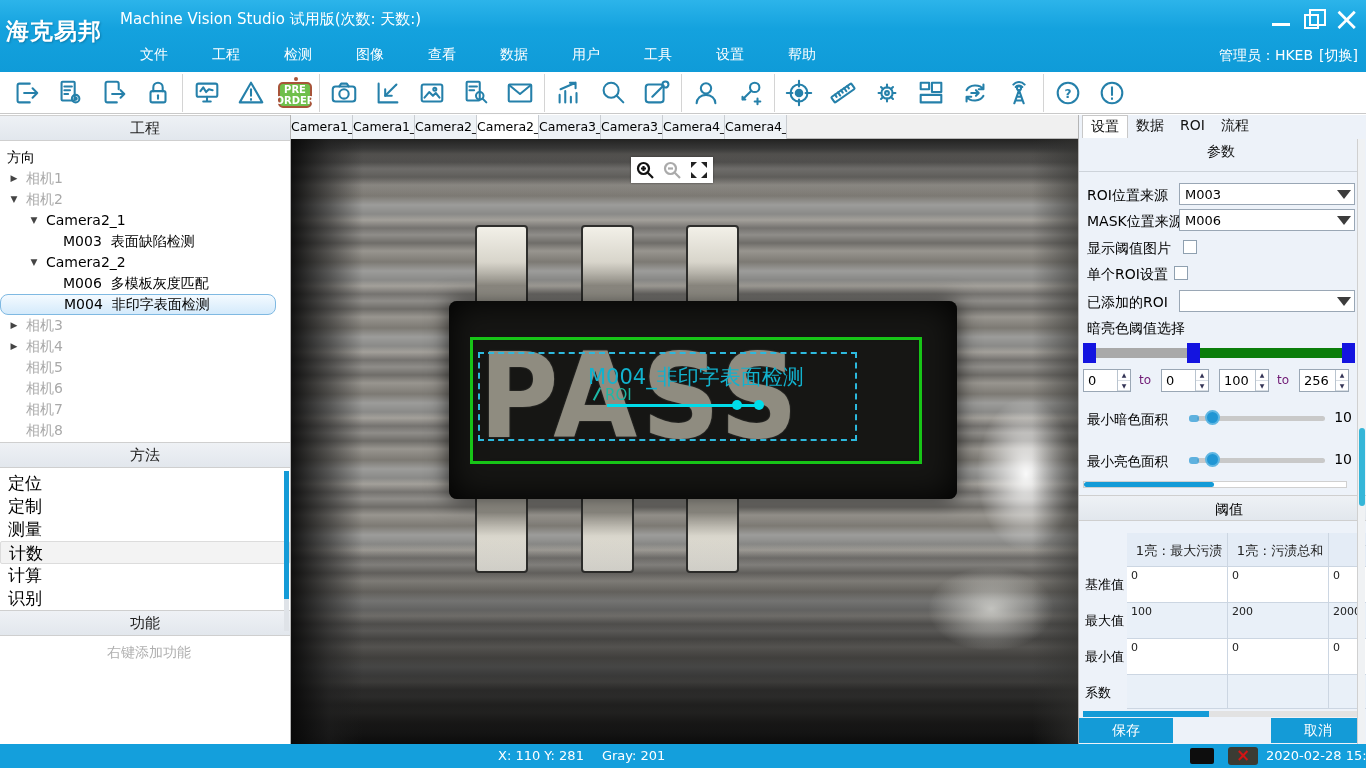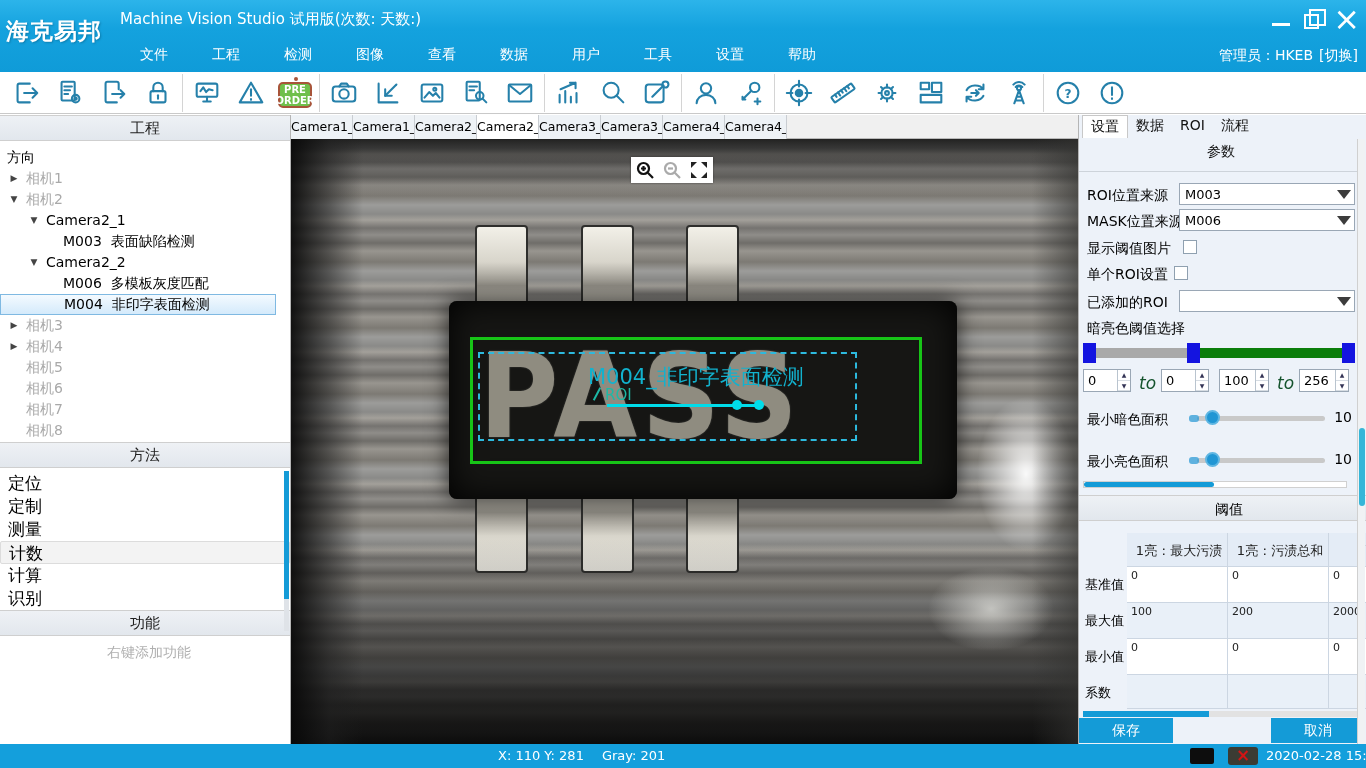--- a/index.html
+++ b/index.html
@@ -31,21 +31,21 @@
   
   .left-panel{position:absolute;left:0;top:115px;width:291px;height:629px;background:#fff;border-right:1px solid #b5b5b5;}
   .sec-header{background:linear-gradient(180deg,#eef1f5,#e2e7ed);border-top:1px solid #cfcfcf;border-bottom:1px solid #cfcfcf;text-align:center;font-size:15px;color:#222;height:26px;line-height:25px;}
   .tree{padding-top:6px;}
   .trow{height:21px;line-height:21px;font-size:14px;display:flex;align-items:center;white-space:pre;color:#000;}
   .trow .arr{width:14px;font-size:9px;color:#444;text-align:center;margin-right:5px;}
   .muted{color:#a9a9a9;}
   .ind0{padding-left:7px;}
   .ind1{padding-left:27px;}
   .ind2{padding-left:63px;}
-  .sel-item{background:linear-gradient(180deg,#f4faff,#d4eafb);border:1px solid #7fb9e2;border-radius:0;margin-right:14px;}
+  .sel-item{background:linear-gradient(180deg,#f4faff,#d4eafb);border:1px solid #7fb9e2;border-radius:8px;margin-right:14px;}
   .methods{position:relative;padding-top:4px;}
   .mrow{height:23px;line-height:23px;font-size:17px;padding-left:8px;color:#000;}
   .mrow.hov{background:#f3f3f3;border:1px solid #dcdcdc;border-radius:2px;}
   .m-scroll{position:absolute;right:1px;top:3px;width:5px;height:160px;background:#dfe3e8;}
   .m-thumb{position:absolute;left:0;top:0;width:5px;height:128px;background:#149bd7;}
   .fn-placeholder{color:#b0b0b0;font-size:14px;padding:8px 0 0 8px;text-align:center;}
 
   
   .center{position:absolute;left:291px;top:115px;width:787px;height:629px;}
   .cam-tabs{position:absolute;left:0;top:0;width:787px;height:24px;background:#f0f0f0;border-bottom:1px solid #b9b9b9;display:flex;}
@@ -86,21 +86,21 @@
   .combo .carr{position:absolute;right:3px;top:6px;width:0;height:0;border-left:7px solid transparent;border-right:7px solid transparent;border-top:9px solid #3c3c3c;}
   .chk{position:absolute;width:14px;height:14px;background:#fff;border:1px solid #8fa0b0;}
   .tri-slider{position:absolute;left:4px;top:228px;width:272px;height:20px;}
   .tri-track-gray{position:absolute;left:4px;top:5px;width:106px;height:10px;background:#a9a9a9;}
   .tri-track-green{position:absolute;left:110px;top:5px;width:158px;height:10px;background:#0b7e0b;}
   .tri-handle{position:absolute;top:0;width:13px;height:20px;background:#1414e0;}
   .spin{position:absolute;top:254px;height:23px;background:#fff;border:1px solid #9aa7b5;font-size:13px;}
   .spin .val{position:absolute;left:4px;top:3px;}
   .spin .btns{position:absolute;right:0;top:0;width:13px;height:100%;border-left:1px solid #b9c4cf;display:flex;flex-direction:column;}
   .spin .btns span{flex:1;display:flex;align-items:center;justify-content:center;font-size:6px;color:#335;border-bottom:1px solid #d7dde3;}
-  .to-label{position:absolute;top:258px;font-size:17px;color:#14532d;font-style:italic;}
+  .to-label{position:absolute;top:258px;font-size:12px;color:#701a75;}
   .area-row-label{position:absolute;left:8px;font-size:13.5px;color:#000;}
   .mini-track{position:absolute;width:128px;height:5px;border-radius:3px;background:#c9c9c9;}
   .mini-handle{position:absolute;width:15px;height:15px;border-radius:50%;background:#2196d4;border:2px solid #5fb6e2;top:-6px;left:8px;}
   .mini-nub{position:absolute;left:-8px;top:-1px;width:10px;height:7px;border-radius:3px;background:#2196d4;opacity:.7;}
   .area-val{position:absolute;right:14px;font-size:14px;color:#000;}
   .hscroll1{position:absolute;left:4px;top:366px;width:264px;height:7px;background:#fff;border:1px solid #d0d0d0;}
   .hscroll1 .th{position:absolute;left:0;top:0;height:100%;width:130px;background:#149bd7;border-radius:3px;}
   .thresh-title{position:absolute;left:0;top:380px;width:300px;height:26px;line-height:26px;text-align:center;font-size:14px;background:linear-gradient(180deg,#eef1f5,#e2e7ed);border-top:1px solid #cfcfcf;border-bottom:1px solid #cfcfcf;}
   .ttable{position:absolute;left:4px;top:418px;width:284px;height:176px;overflow:hidden;}
   .ttable .inner{width:330px;}

